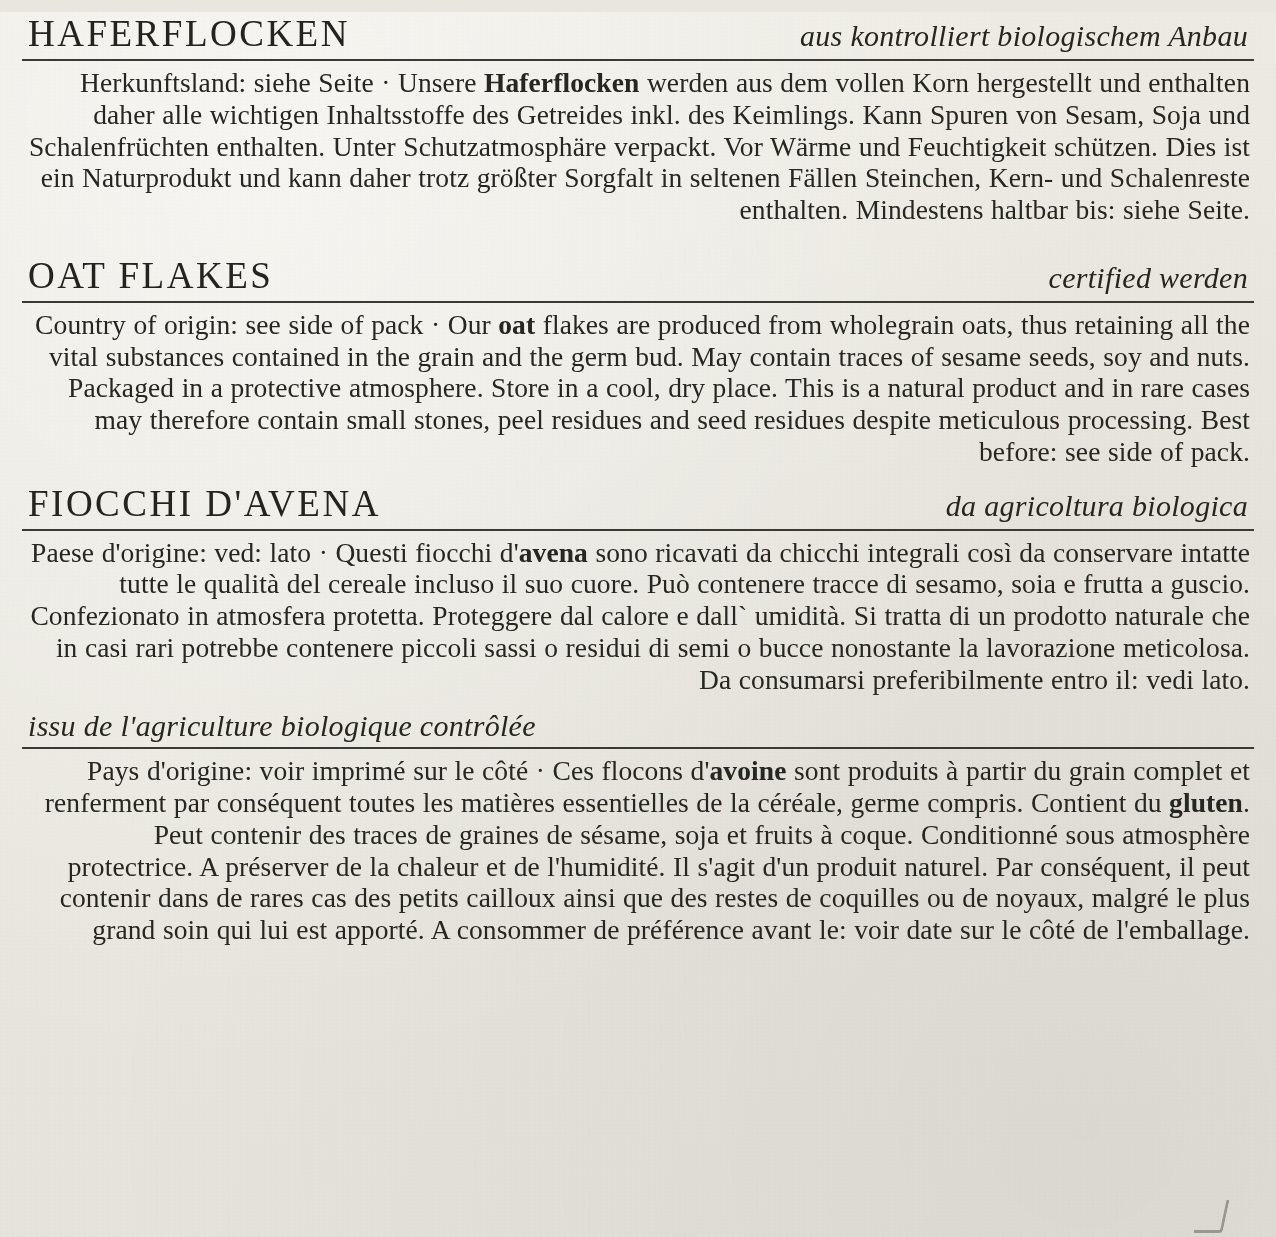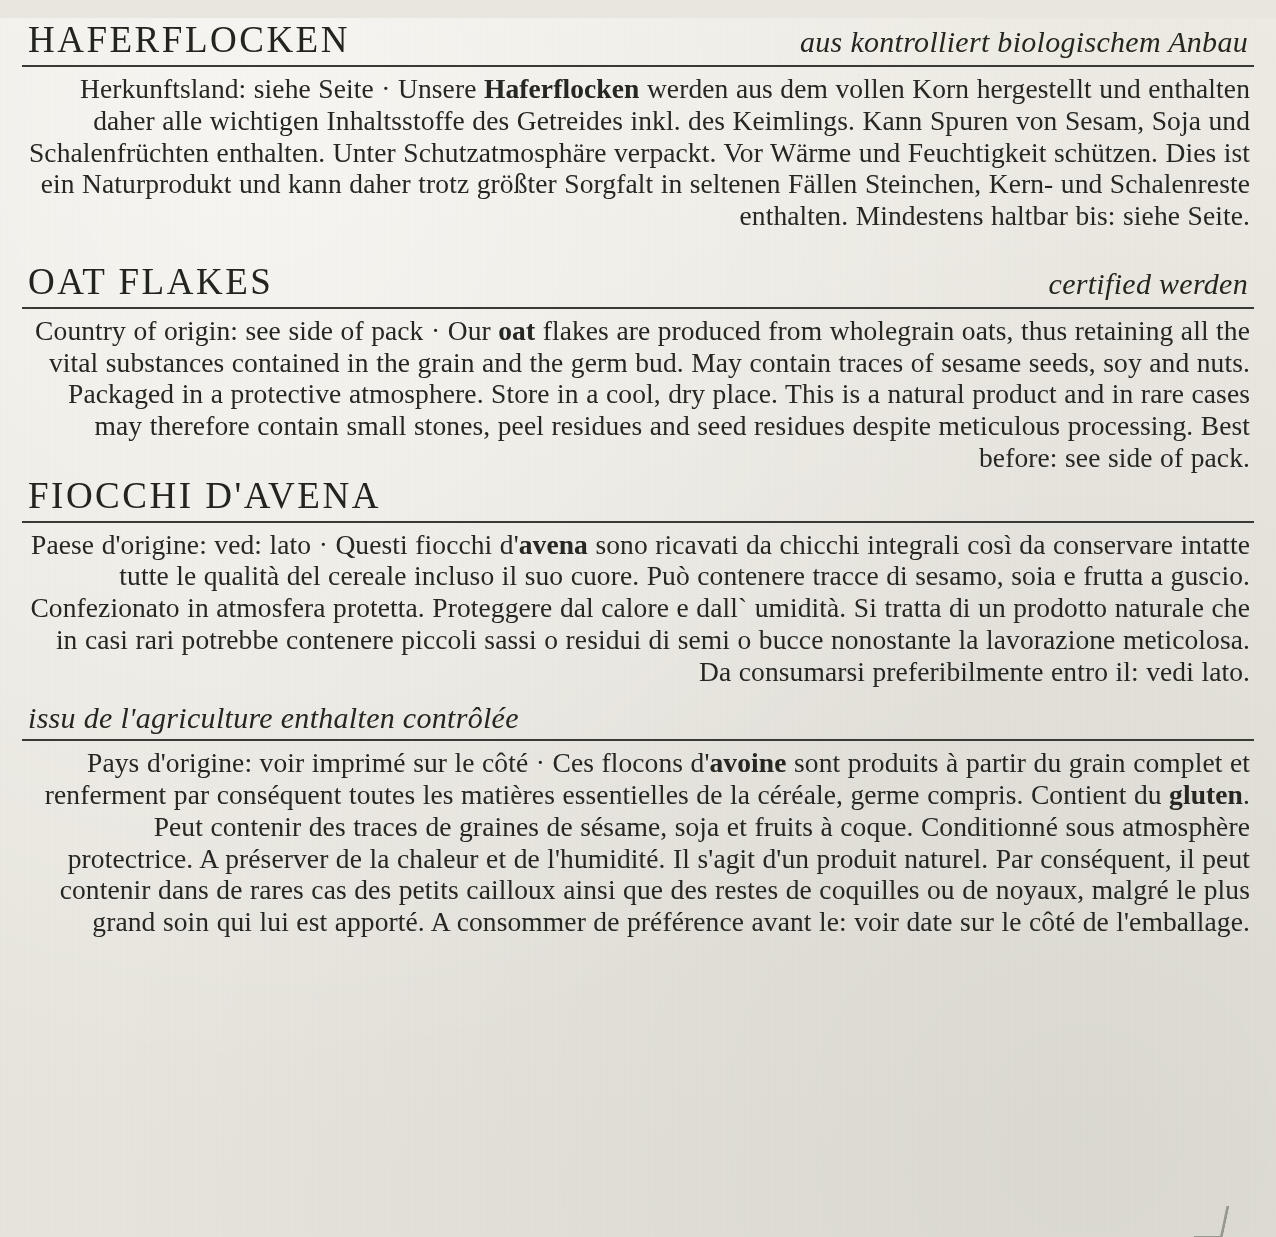--- a/index.html
+++ b/index.html
@@ -65,23 +65,23 @@
     line-height: 1.155;
     letter-spacing: 0.1px;
     padding: 0 4px;
     text-align: right;
     color: #262622;
     word-spacing: 0.5px;
   }
   .body-text b {
     font-weight: bold;
   }
-  .s1 { margin-top: 18px; }
+  .s1 { margin-top: 12px; }
   .s2 { margin-top: 28px; }
-  .s3 { }
+  .s3 { margin-top: 14px; }
   .s4 { margin-top: 14px; }
 
   .sub-right { text-align: right; font-style: italic; }
 
   .corner-mark {
     position: absolute;
     right: 44px;
     bottom: 6px;
     width: 40px;
     height: 44px;
@@ -120,27 +120,28 @@
       <div class="heading-title">OAT FLAKES</div>
       <div class="heading-sub sub-right">certified werden</div>
     </div>
     <div class="rule"></div>
     <div class="body-text">Country of origin: see side of pack · Our <b>oat</b> flakes are produced from wholegrain oats, thus retaining all the vital substances contained in the grain and the germ bud. May contain traces of sesame seeds, soy and nuts. Packaged in a protective atmosphere. Store in a cool, dry place. This is a natural product and in rare cases may therefore contain small stones, peel residues and seed residues despite meticulous processing. Best before: see side of pack.</div>
   </div>
 
   <div class="section s3">
     <div class="heading-row">
       <div class="heading-title">FIOCCHI D'AVENA</div>
+      <div class="heading-sub sub-right">da agricoltura biologica</div>
     </div>
     <div class="rule"></div>
     <div class="body-text">Paese d'origine: ved: lato · Questi fiocchi d'<b>avena</b> sono ricavati da chicchi integrali così da conservare intatte tutte le qualità del cereale incluso il suo cuore. Può contenere tracce di sesamo, soia e frutta a guscio. Confezionato in atmosfera protetta. Proteggere dal calore e dall` umidità. Si tratta di un prodotto naturale che in casi rari potrebbe contenere piccoli sassi o residui di semi o bucce nonostante la lavorazione meticolosa. Da consumarsi preferibilmente entro il: vedi lato.</div>
   </div>
 
   <div class="section s4">
     <div class="heading-row">
-      <div class="heading-sub sub-right">issu de l'agriculture enthalten contrôlée</div>
+      <div class="heading-sub sub-right">issu de l'agriculture biologique contrôlée</div>
     </div>
     <div class="rule"></div>
     <div class="body-text">Pays d'origine: voir imprimé sur le côté · Ces flocons d'<b>avoine</b> sont produits à partir du grain complet et renferment par conséquent toutes les matières essentielles de la céréale, germe compris. Contient du <b>gluten</b>. Peut contenir des traces de graines de sésame, soja et fruits à coque. Conditionné sous atmosphère protectrice. A préserver de la chaleur et de l'humidité. Il s'agit d'un produit naturel. Par conséquent, il peut contenir dans de rares cas des petits cailloux ainsi que des restes de coquilles ou de noyaux, malgré le plus grand soin qui lui est apporté. A consommer de préférence avant le: voir date sur le côté de l'emballage.</div>
   </div>
 
   <div class="corner-mark"></div>
 </div>
 
 </body></html>

